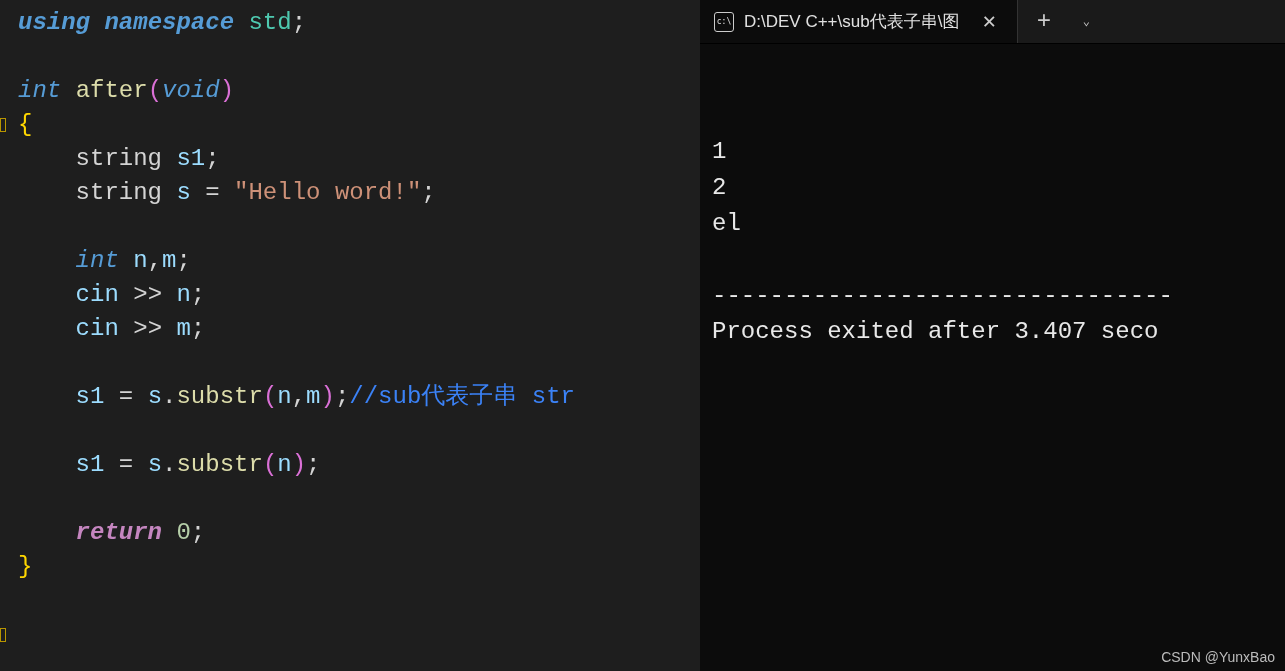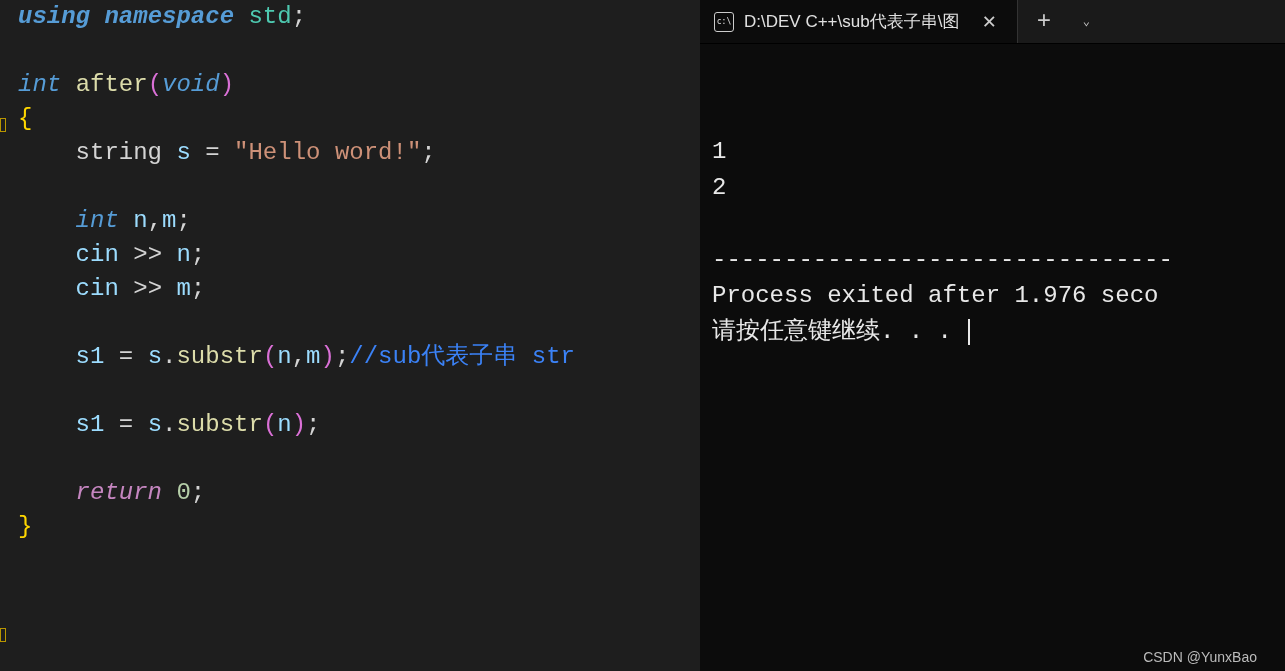--- a/index.html
+++ b/index.html
@@ -9,29 +9,29 @@
   background: #1e1e1e;
   font-family: 'Consolas', 'Courier New', monospace;
   display: flex;
   overflow: hidden;
   position: relative;
 }
 .editor-pane {
   width: 700px;
   height: 100%;
   background: #1e1e1e;
-  padding: 0 0 14px 18px;
+  padding: 6px 0 14px 18px;
   font-size: 24px;
   line-height: 34px;
   position: relative;
 }
 .editor-pane .line { white-space: pre; }
 .kw { color: #569cd6; font-style: italic; font-weight: bold; }
 .kw-type { color: #569cd6; font-style: italic; font-weight: normal; }
-.kw-ret { color: #c586c0; font-style: italic; font-weight: normal; }
+.kw-ret { color: #c586c0; font-style: italic; font-weight: bold; }
 .ns { color: #4ec9b0; }
 .fn { color: #dcdcaa; }
 .str { color: #ce9178; }
 .num { color: #b5cea8; }
 .ident { color: #9cdcfe; }
 .comment { color: #3b82f6; }
 .paren { color: #da70d6; }
 .brace-y { color: #ffd700; }
 .semi { color: #d4d4d4; }
 .plain { color: #d4d4d4; }
@@ -138,38 +138,39 @@
 .cursor-block {
   display: inline-block;
   width: 2px;
   height: 26px;
   background: #e8e8e8;
   vertical-align: middle;
   margin-left: 2px;
 }
 .watermark {
   position: absolute;
-  right: 28px;
+  right: 10px;
   bottom: 6px;
   color: #bbbbbb;
   font-family: 'Segoe UI', sans-serif;
   font-size: 14px;
 }
 </style>
 </head>
 <body>
 
 <div class="editor-pane">
   <div class="gutter-mark m1"></div>
   <div class="gutter-mark m2"></div>
   <div id="code-lines">
       <div class="line"><span class="kw">using</span><span class="plain"> </span><span class="kw">namespace</span><span class="plain"> </span><span class="ns">std</span><span class="semi">;</span></div>
       <div class="line">&nbsp;</div>
       <div class="line"><span class="kw-type">int</span><span class="plain"> </span><span class="fn">after</span><span class="paren">(</span><span class="kw-type">void</span><span class="paren">)</span></div>
       <div class="line"><span class="brace-y">{</span></div>
+      <div class="line"><span class="plain">    string </span><span class="ident">s1</span><span class="semi">;</span></div>
       <div class="line"><span class="plain">    string </span><span class="ident">s</span><span class="plain"> = </span><span class="str">"Hello word!"</span><span class="semi">;</span></div>
       <div class="line">&nbsp;</div>
       <div class="line"><span class="plain">    </span><span class="kw-type">int</span><span class="plain"> </span><span class="ident">n</span><span class="plain">,</span><span class="ident">m</span><span class="semi">;</span></div>
       <div class="line"><span class="plain">    </span><span class="ident">cin</span><span class="plain"> &gt;&gt; </span><span class="ident">n</span><span class="semi">;</span></div>
       <div class="line"><span class="plain">    </span><span class="ident">cin</span><span class="plain"> &gt;&gt; </span><span class="ident">m</span><span class="semi">;</span></div>
       <div class="line">&nbsp;</div>
       <div class="line"><span class="plain">    </span><span class="ident">s1</span><span class="plain"> = </span><span class="ident">s</span><span class="plain">.</span><span class="fn">substr</span><span class="paren">(</span><span class="ident">n</span><span class="plain">,</span><span class="ident">m</span><span class="paren">)</span><span class="semi">;</span><span class="comment">//sub代表子串 str</span></div>
       <div class="line">&nbsp;</div>
       <div class="line"><span class="plain">    </span><span class="ident">s1</span><span class="plain"> = </span><span class="ident">s</span><span class="plain">.</span><span class="fn">substr</span><span class="paren">(</span><span class="ident">n</span><span class="paren">)</span><span class="semi">;</span></div>
       <div class="line">&nbsp;</div>
@@ -182,17 +183,17 @@
   <div class="term-tabs">
     <div class="term-tab">
       <span class="term-tab-icon">c:\</span>
       <span class="term-tab-title">D:\DEV C++\sub代表子串\图</span>
       <span class="term-tab-close">✕</span>
     </div>
     <div class="term-new-tab">+</div>
     <div class="term-dropdown">⌄</div>
   </div>
   <div class="term-body">
-    <div id="term-lines"><div>1</div><div>2</div><div>&nbsp;</div><div>--------------------------------</div><div>Process exited after 1.976 seco</div><div>请按任意键继续. . . <span class="cursor-block"></span></div></div>
+    <div id="term-lines"><div>1</div><div>2</div><div>el</div><div>&nbsp;</div><div>--------------------------------</div><div>Process exited after 3.407 seco</div></div>
   </div>
 </div>
 
 <div class="watermark">CSDN @YunxBao</div>
 
 </body></html>

